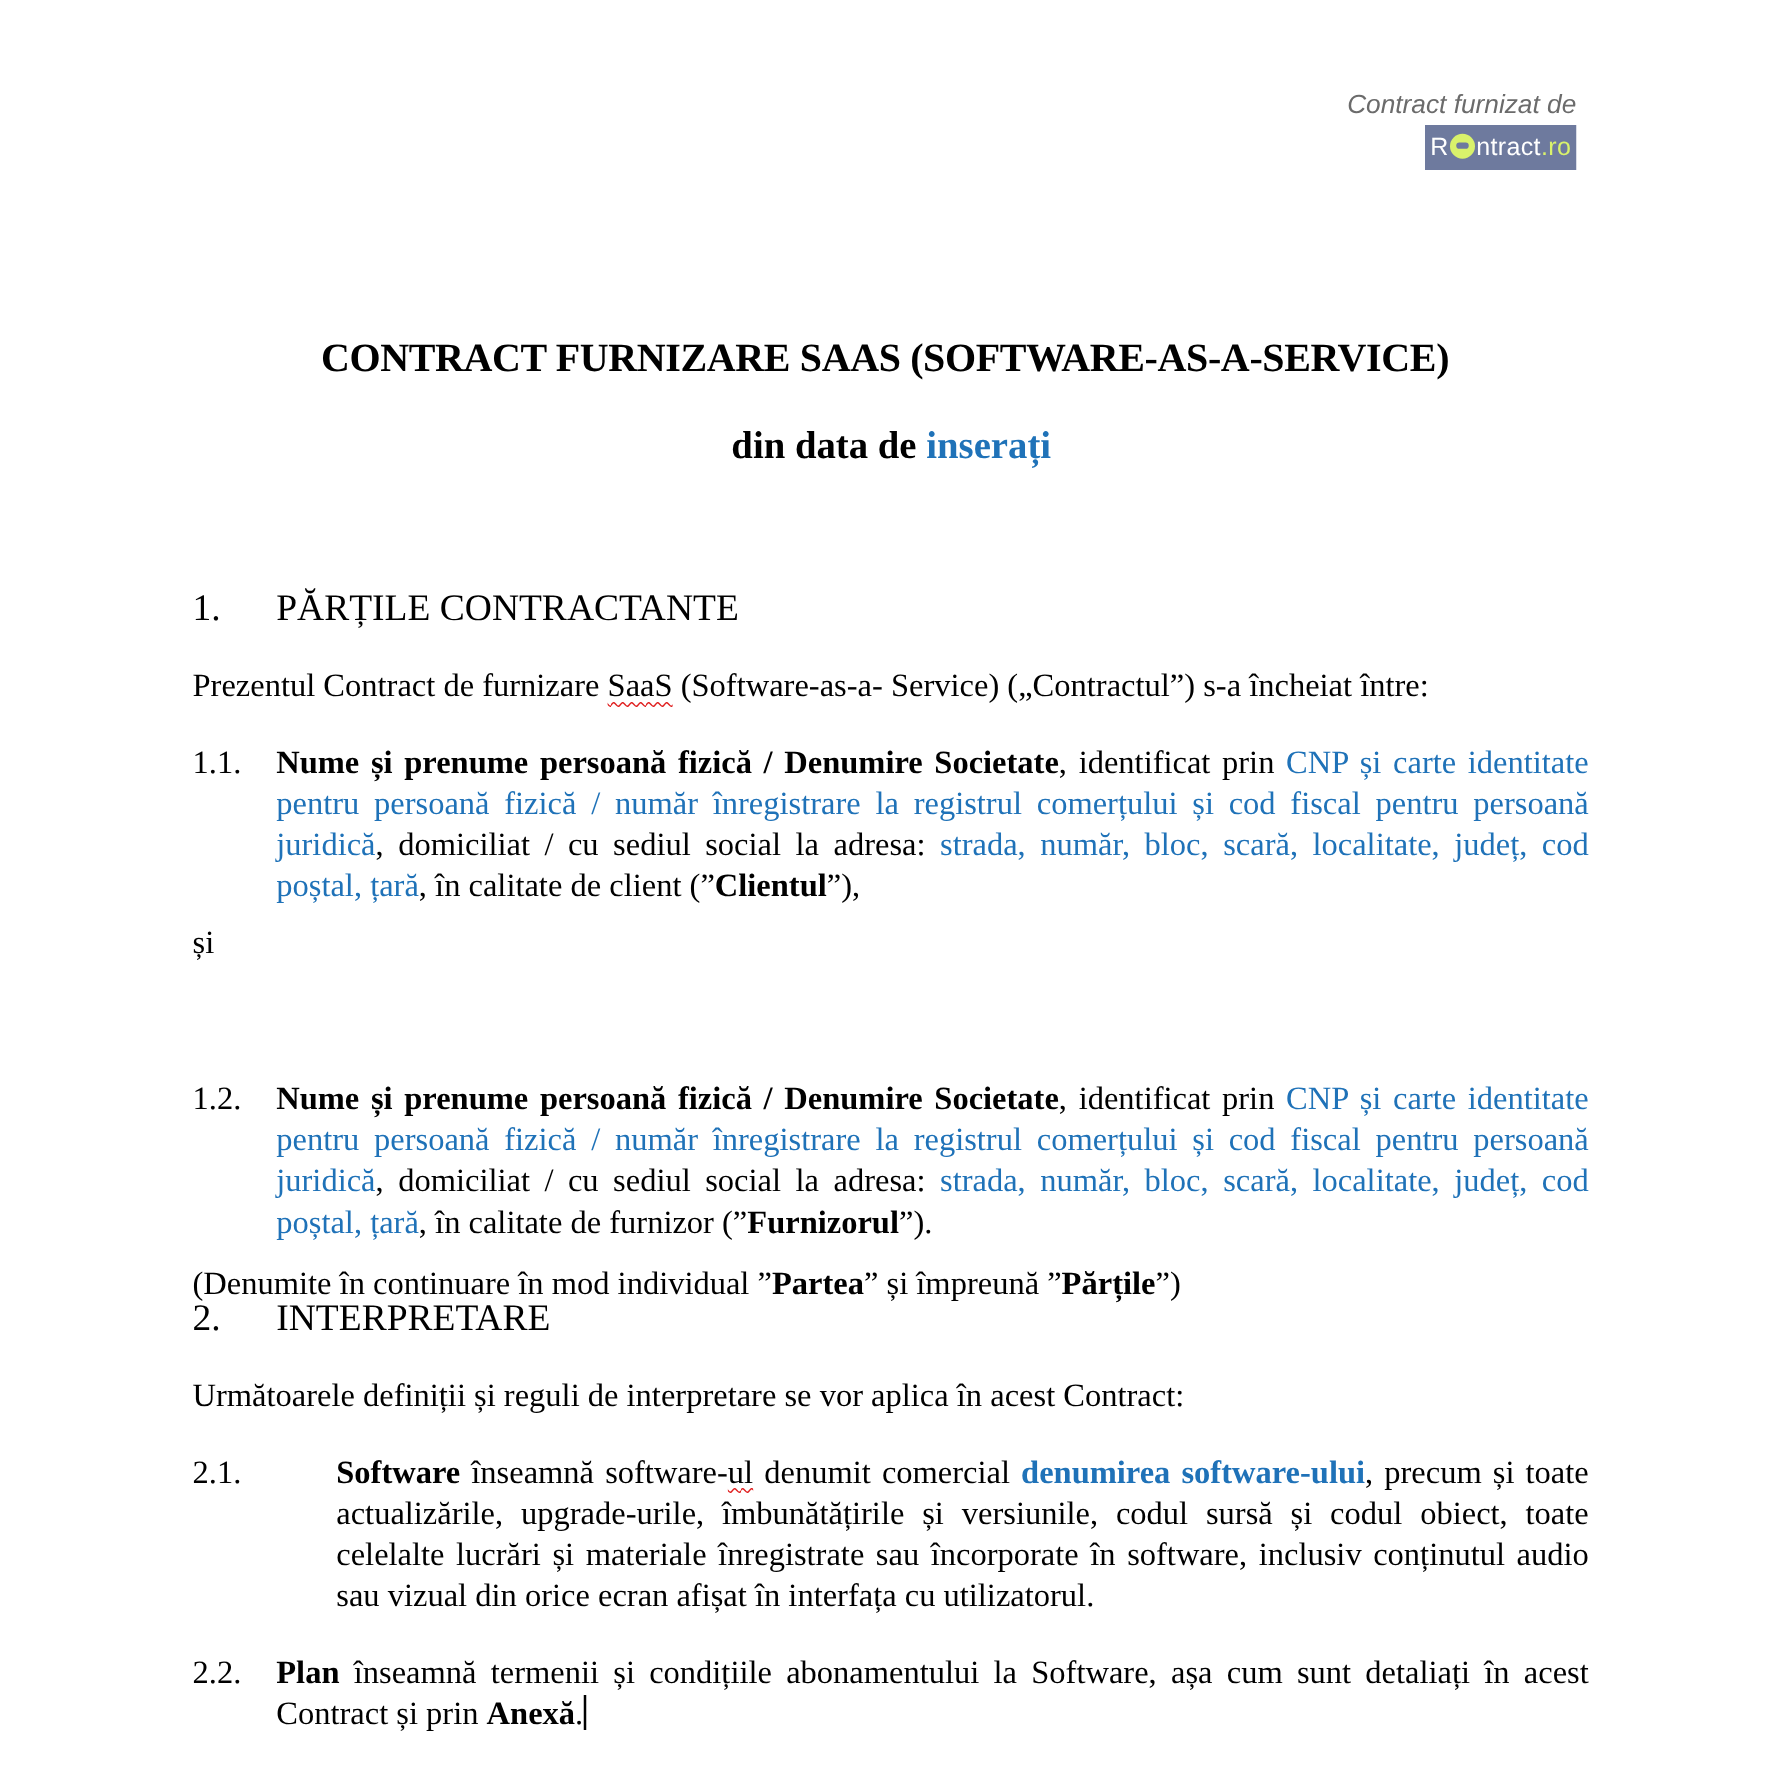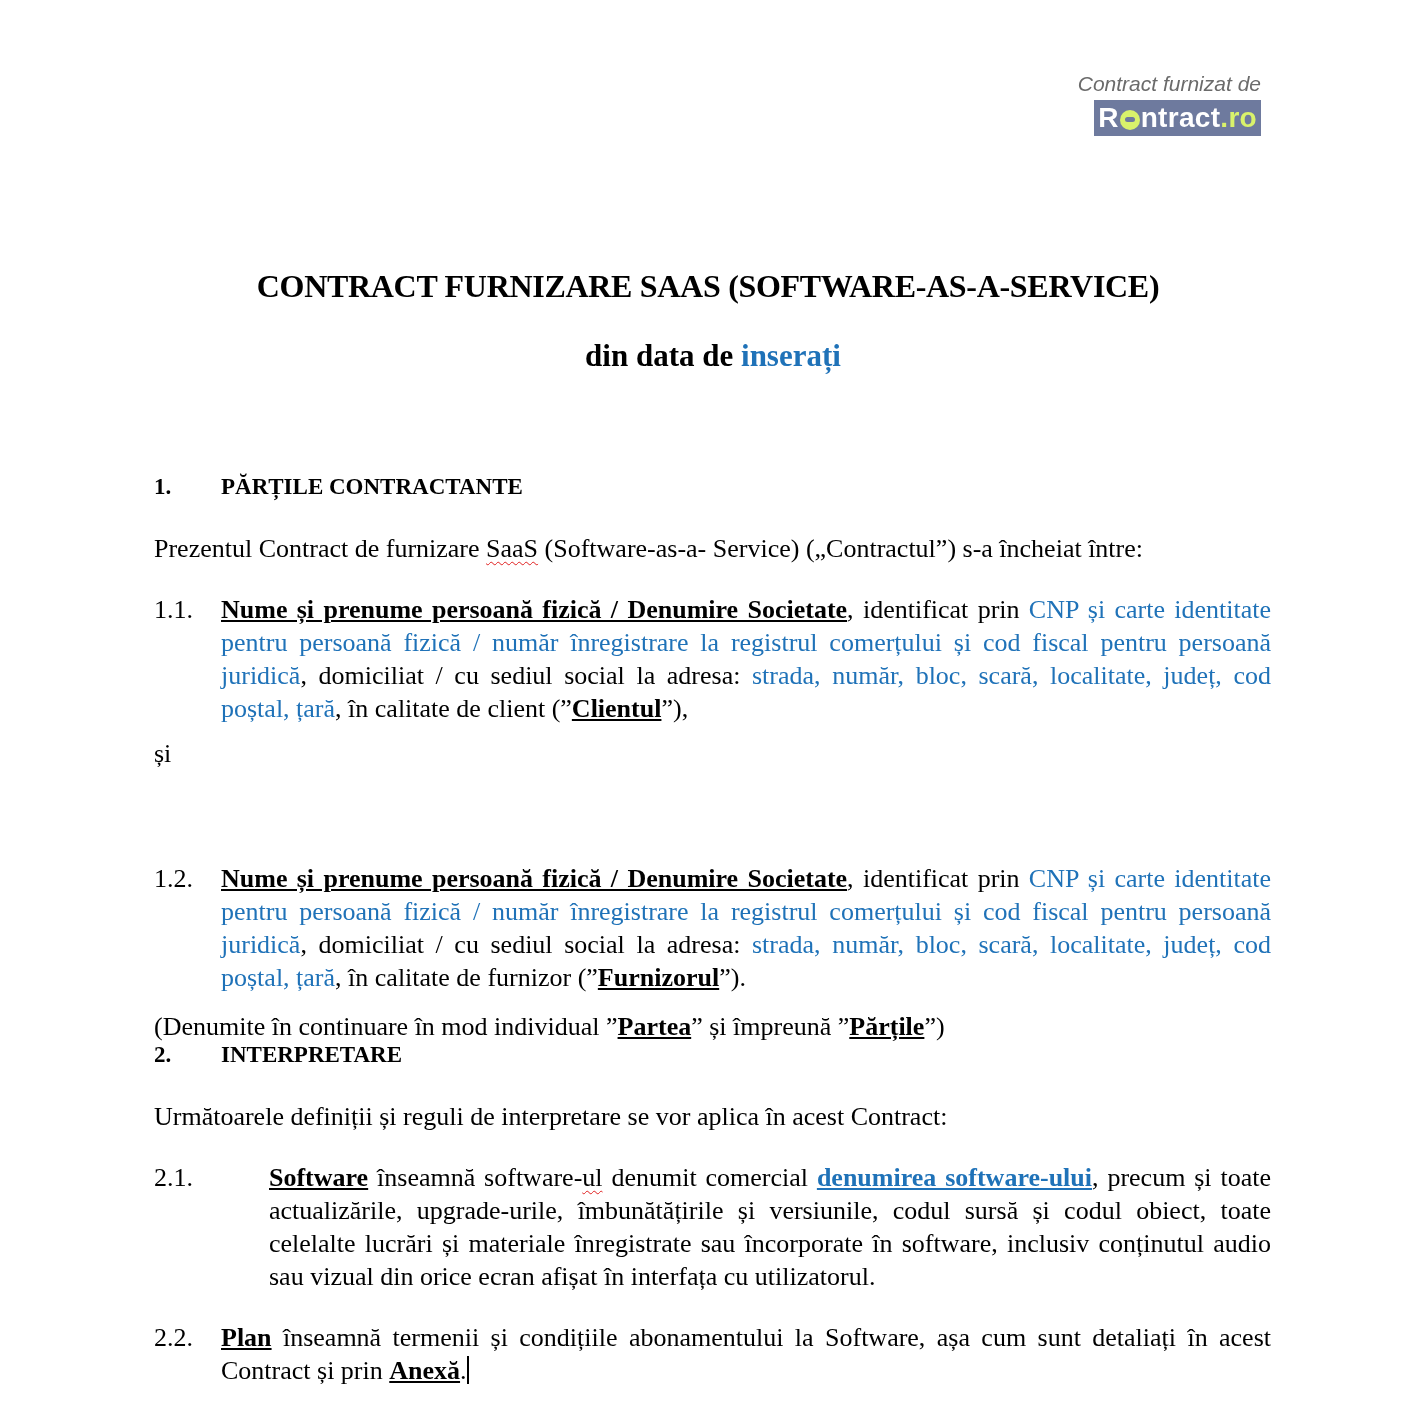--- a/index.html
+++ b/index.html
@@ -11,22 +11,22 @@
   .watermark {
     position: absolute; right: 155px; top: 70px; text-align: right;
   }
   .watermark .wm-text {
     font-family: "Liberation Sans", "DejaVu Sans", sans-serif;
     font-style: italic; font-size: 21px; color: #6b6b6b; line-height: 28px;
   }
   .logo {
     display: inline-block; margin-top: 2px;
     background: #6e7a9e; padding: 0 4px; height: 36px; line-height: 36px;
-    font-family: "Liberation Sans", "DejaVu Sans", sans-serif; font-weight: bold;
-    font-size: 28px; color: #ffffff; letter-spacing: 0.3px;
+    font-family: "Liberation Sans", "DejaVu Sans", sans-serif; font-weight: normal;
+    font-size: 20px; color: #ffffff; letter-spacing: 0.3px;
   }
   .logo .logo-o {
     display: inline-block; width: 20px; height: 20px; border-radius: 50%;
     background: #d9f26b; vertical-align: -3px; margin: 0 1px; position: relative;
   }
   .logo .logo-o::after {
     content: ""; position: absolute; left: 5px; top: 7px; width: 10px; height: 5px;
     border-radius: 3px; background: #6e7a9e;
   }
   .logo .logo-tld { color: #d9f26b; }
@@ -38,34 +38,34 @@
   .subtitle {
     position: absolute; left: 0; width: 1426px; top: 338px; text-align: center;
     font-weight: bold; font-size: 31px;
   }
   .blue { color: #1f72b8; text-align: right; }
   .content {
     position: absolute; left: 154px; width: 1117px; top: 0;
     font-size: 26px; line-height: 33px;
   }
   .abs { position: absolute; left: 0; width: 1117px; }
-  .heading { font-weight: bold; font-size: 23px; }
+  .heading { font-weight: normal; font-size: 30px; }
   .heading .num { display: inline-block; width: 67px; }
   .para { text-align: left; }
   .item { display: flex; }
   .item .inum { width: 67px; flex: none; }
   .item .itext { flex: 1; text-align: justify; }
   .squiggle {
     text-decoration: underline wavy #e02020; text-decoration-thickness: 1px;
     text-underline-offset: 4px;
   }
   .caret {
     display: inline-block; width: 2px; height: 28px; background: #000; vertical-align: -5px;
   }
-  b { font-weight: bold; text-decoration: underline; }
+  b { font-weight: bold; }
 </style>
 </head>
 <body>
 
 <div class="watermark">
   <div class="wm-text">Contract furnizat de</div>
   <div class="logo"><span>R</span><span class="logo-o"></span><span>ntract</span><span class="logo-tld">.ro</span></div>
 </div>
 
 <div class="title">CONTRACT FURNIZARE SAAS (SOFTWARE-AS-A-SERVICE)</div>

